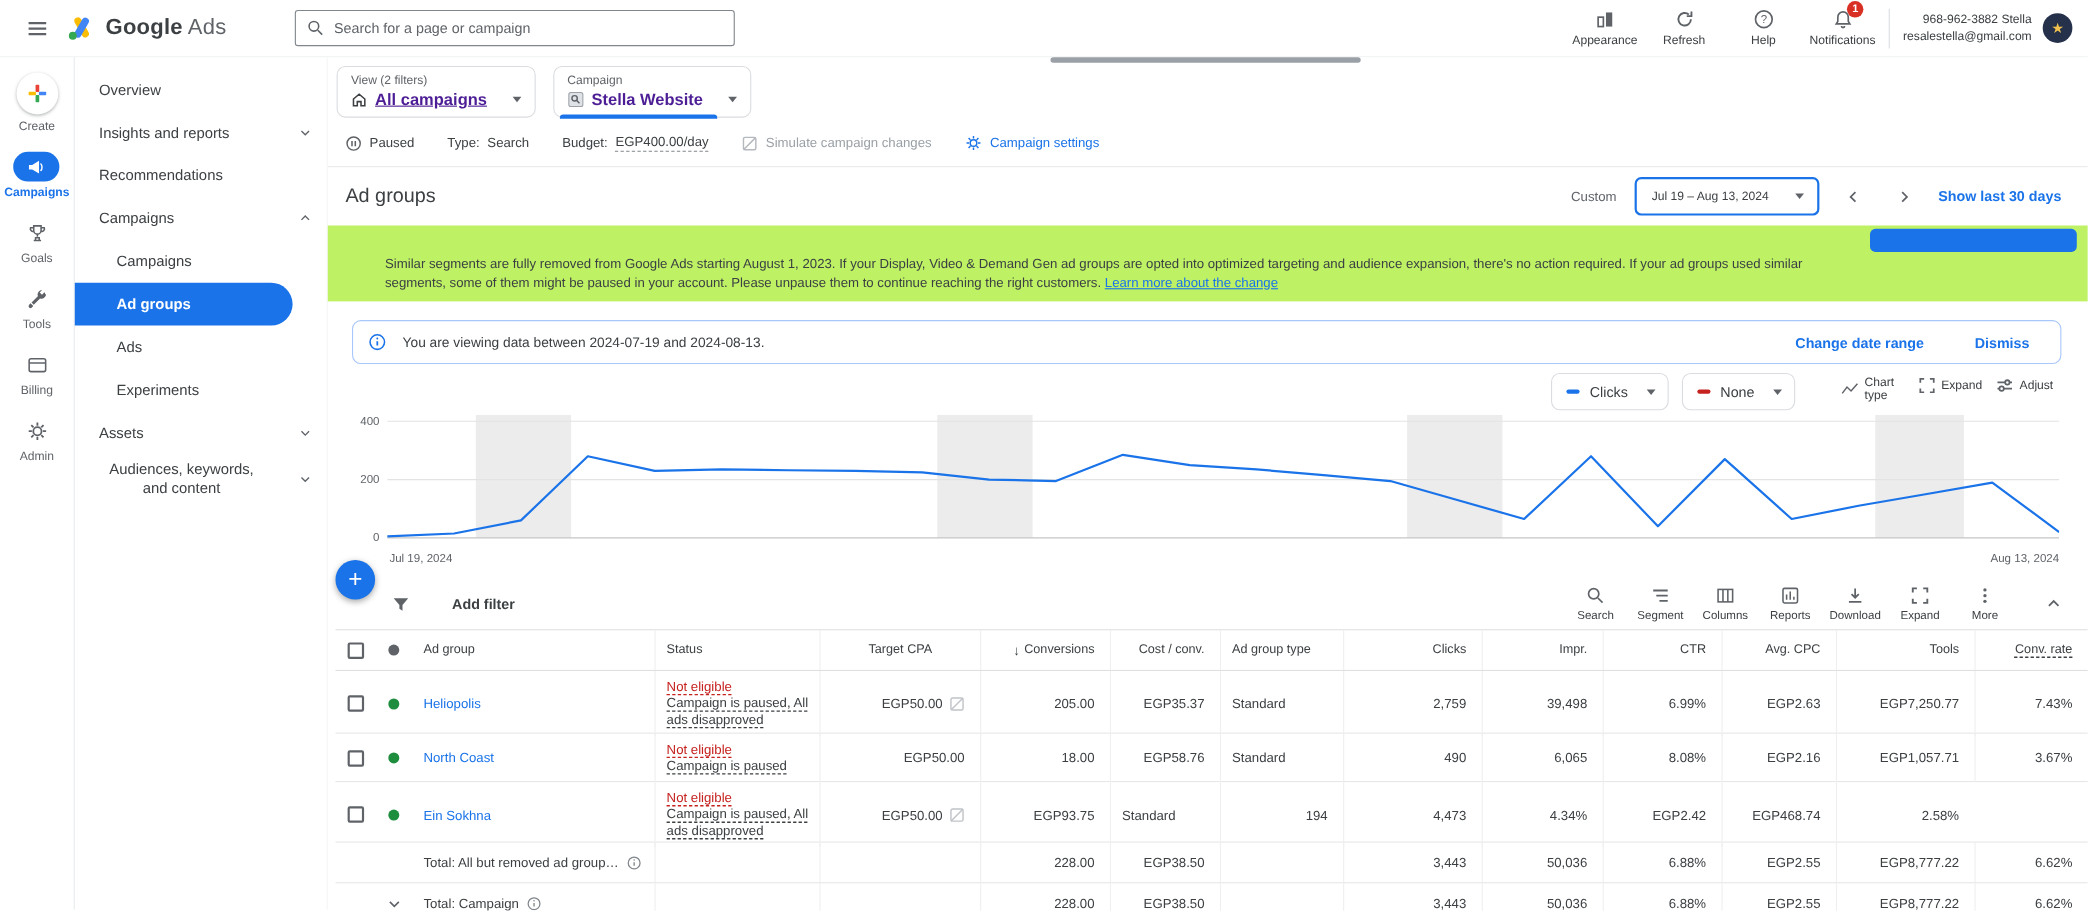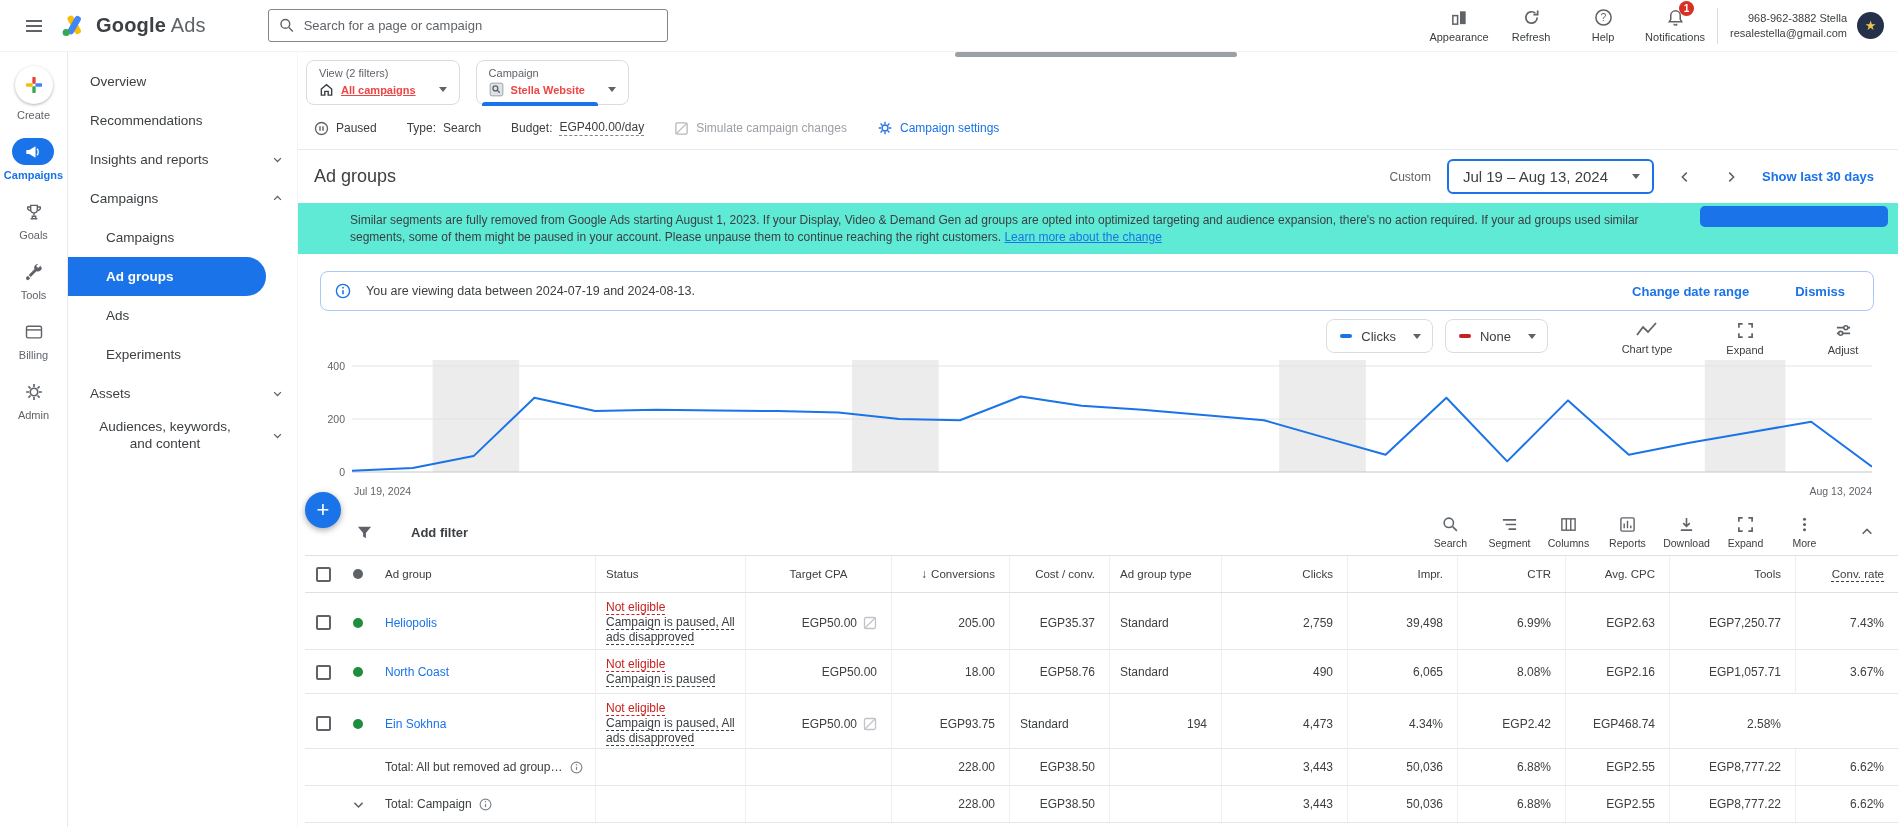--- a/index.html
+++ b/index.html
@@ -40,55 +40,55 @@
   .side-item.active { background:#1a73e8; color:#fff; font-weight:bold; border-radius:0 20px 20px 0; width:198px; }
   .side-item.wrap2 { padding-top:5px; padding-bottom:5px; }
 
   
   .main { flex:1; position:relative; }
   .hscroll { position:absolute; top:0; left:657px; width:282px; height:5px; background:#9aa0a6; border-radius:3px; }
 
   .selector-row { display:flex; gap:16px; margin:8px 0 0 8px; }
   .sel-card { border:1px solid #dadce0; border-radius:8px; padding:6px 12px 7px 12px; position:relative; cursor:pointer; background:#fff; }
   .sel-label { font-size:11px; color:#5f6368; margin-bottom:3px; }
-  .sel-value { display:flex; align-items:center; gap:7px; font-size:11px; color:#ef4444; font-weight:bold; }
+  .sel-value { display:flex; align-items:center; gap:7px; font-size:15px; color:#4c1d95; font-weight:bold; }
   .sel-value .underl { text-decoration:underline; }
   .sel-card.active::after { content:""; position:absolute; left:5px; right:30px; bottom:-2px; height:4px; background:#1a73e8; border-radius:3px 3px 0 0; }
   .caret { width:0; height:0; border-left:4.5px solid transparent; border-right:4.5px solid transparent; border-top:5px solid #5f6368; margin-left:16px; }
 
   .status-row { display:flex; align-items:center; gap:30px; margin:15px 0 0 16px; font-size:12px; color:#3c4043; }
   .status-chip { display:flex; align-items:center; gap:7px; }
   .dashed-u { border-bottom:1px dashed #80868b; padding-bottom:1px;text-align:center; }
   .muted { color:#9aa0a6; }
   .blue { color:#1a73e8; }
   .status-chip.clickable { cursor:pointer; }
 
   .content-divider { border:none; border-top:1px solid #e8eaed; margin-top:13px; }
 
   .page-header { display:flex; align-items:center; padding:9px 24px 9px 16px; }
   .page-title { font-size:18px; color:#3c4043; font-weight:normal; }
   .date-cluster { margin-left:auto; display:flex; align-items:center; gap:16px; }
   .date-mode { font-size:12px; color:#5f6368; }
-  .date-box { border:2px solid #1a73e8; border-radius:6px; height:35px; display:flex; align-items:center; gap:20px; padding:0 12px 0 14px; font-size:15px; color:#3c4043; cursor:pointer; }
+  .date-box { border:2px solid #1a73e8; border-radius:6px; height:35px; display:flex; align-items:center; gap:20px; padding:0 12px 0 14px; font-size:11px; color:#3c4043; cursor:pointer; }
   .nav-arrow { width:30px; height:30px; display:grid; place-items:center; cursor:pointer; }
   .show-last { color:#1a73e8; font-size:13px; font-weight:bold; cursor:pointer; }
 
-  .banner { position:relative; background:#5eead4; padding:9px 210px 9px 52px; font-size:12px; line-height:16.5px; color:#3c4043; }
+  .banner { position:relative; background:#bef264; padding:27px 210px 9px 52px; font-size:12px; line-height:16.5px; color:#3c4043; }
   .banner a { color:#1a73e8; cursor:pointer; text-decoration:underline; }
   .focus-pill { position:absolute; top:3px; right:10px; width:188px; height:21px; border-radius:5px; background:#1a73e8; }
 
   .infobar { margin:17px 24px 0 22px; height:40px; border:1px solid #a8c7fa; border-radius:8px; display:flex; align-items:center; gap:15px; padding:0 28px 0 14px; font-size:12.5px; color:#3c4043; }
   .infobar-links { margin-left:auto; display:flex; gap:46px; }
   .infobar-links span { color:#1a73e8; font-size:13px; font-weight:bold; cursor:pointer; }
 
   .chart-controls { display:flex; align-items:flex-start; justify-content:flex-end; gap:12px; margin:8px 26px 4px 0; }
   .chip { height:34px; border:1px solid #dadce0; border-radius:8px; display:flex; align-items:center; gap:9px; padding:0 11px 0 13px; font-size:13px; color:#3c4043; cursor:pointer; background:#fff; }
   .dash { width:12px; height:4px; border-radius:2px; }
   .cc-gap { width:18px; }
-  .icon-btn { width:58px; display:flex; flex-direction:column; align-items:center; gap:5px; font-size:11px; color:#3c4043; cursor:pointer; padding-top:3px;margin-left:28px; }
+  .icon-btn { width:58px; display:flex; flex-direction:row; align-items:center; gap:5px; font-size:11px; color:#3c4043; cursor:pointer; padding-top:3px; }
 
   .chart-wrap { display:flex; margin:2px 26px 0 14px; }
   .y-axis { width:40px; position:relative; flex:none; }
   .y-axis span { position:absolute; right:7px; font-size:10.5px; color:#5f6368; }
   .plot { flex:1; height:122px; position:relative; }
   .plot svg { width:100%; height:122px; }
   .x-labels { display:flex; justify-content:space-between; margin:3px 26px 0 56px; font-size:10.5px; color:#5f6368; }
 
   .toolbar { position:relative; display:flex; align-items:center; height:46px; margin-top:12px; padding:0 16px 0 58px; }
   .fab { position:absolute; left:7px; top:-17px; width:36px; height:36px; border-radius:50%; background:#1a73e8; color:#fff; display:grid; place-items:center; font-size:22px; box-shadow:0 2px 6px rgba(0,0,0,.35); cursor:pointer; }
@@ -248,30 +248,30 @@
       </div>
       <span class="rail-label">Admin</span>
     </div>
   </nav>
 
   <nav class="sidebar">
     <div class="side-item">
         <span>Overview</span>
       </div>
     <div class="side-item">
-        <span>Recommendations</span>
-      </div>
-    <div class="side-item">
       <span>Insights and reports</span>
       <span class="chev">
           <svg width="11" height="11" viewBox="0 0 16 16" fill="none" stroke="#5f6368" stroke-width="1.8">
             <path d="M3 6l5 5 5-5"></path>
           </svg>
         </span>
     </div>
+    <div class="side-item">
+        <span>Recommendations</span>
+      </div>
     <div class="side-item">
       <span>Campaigns</span>
       <span class="chev">
           <svg width="11" height="11" viewBox="0 0 16 16" fill="none" stroke="#5f6368" stroke-width="1.8">
             <path d="M3 10l5-5 5 5"></path>
           </svg>
         </span>
     </div>
     <div class="side-item sub">
         <span>Campaigns</span>

